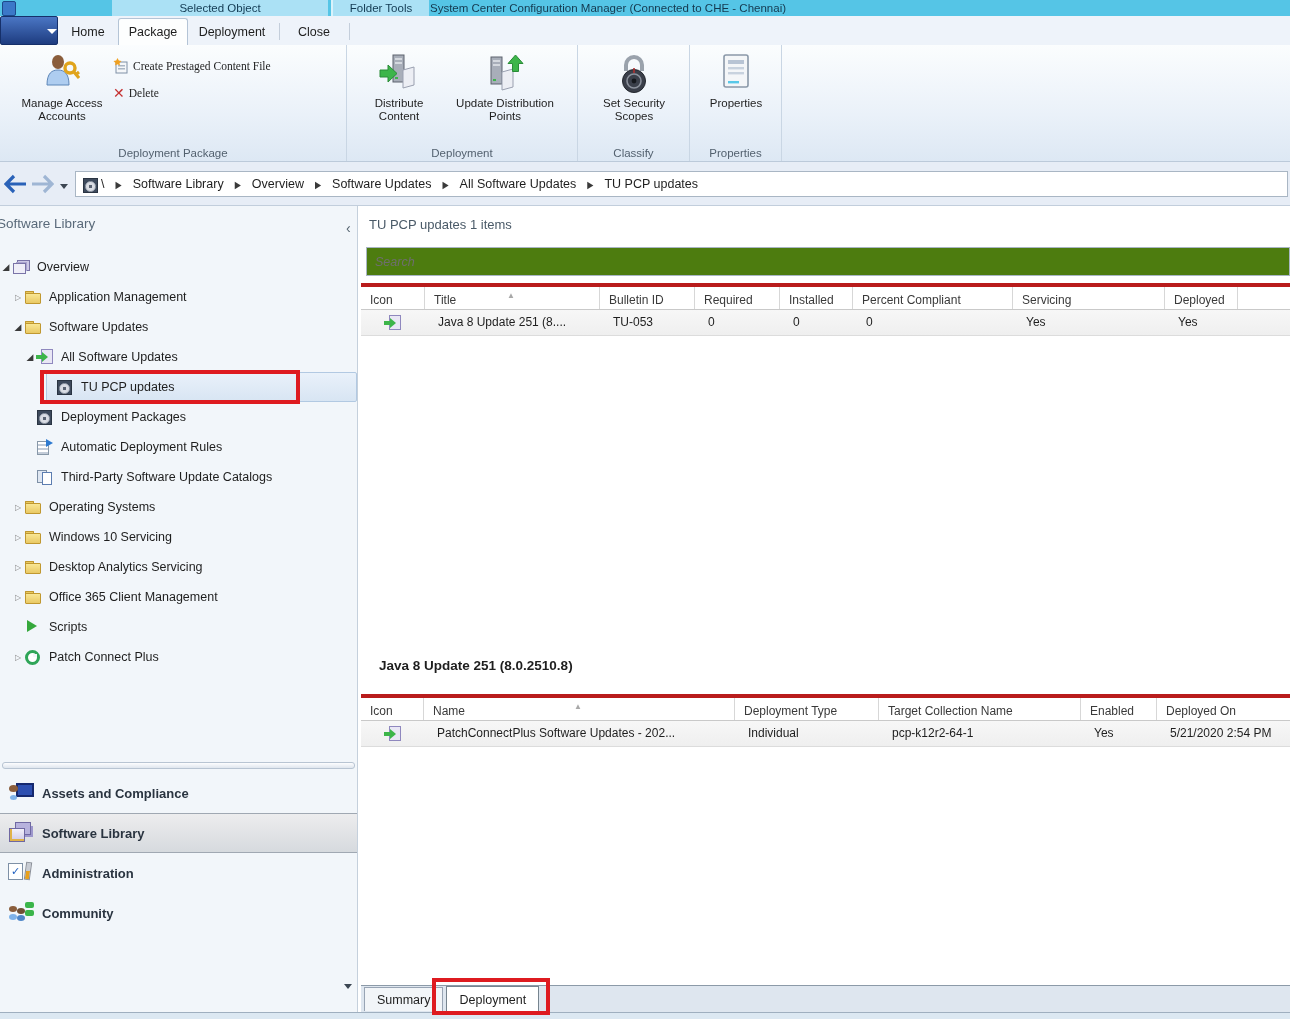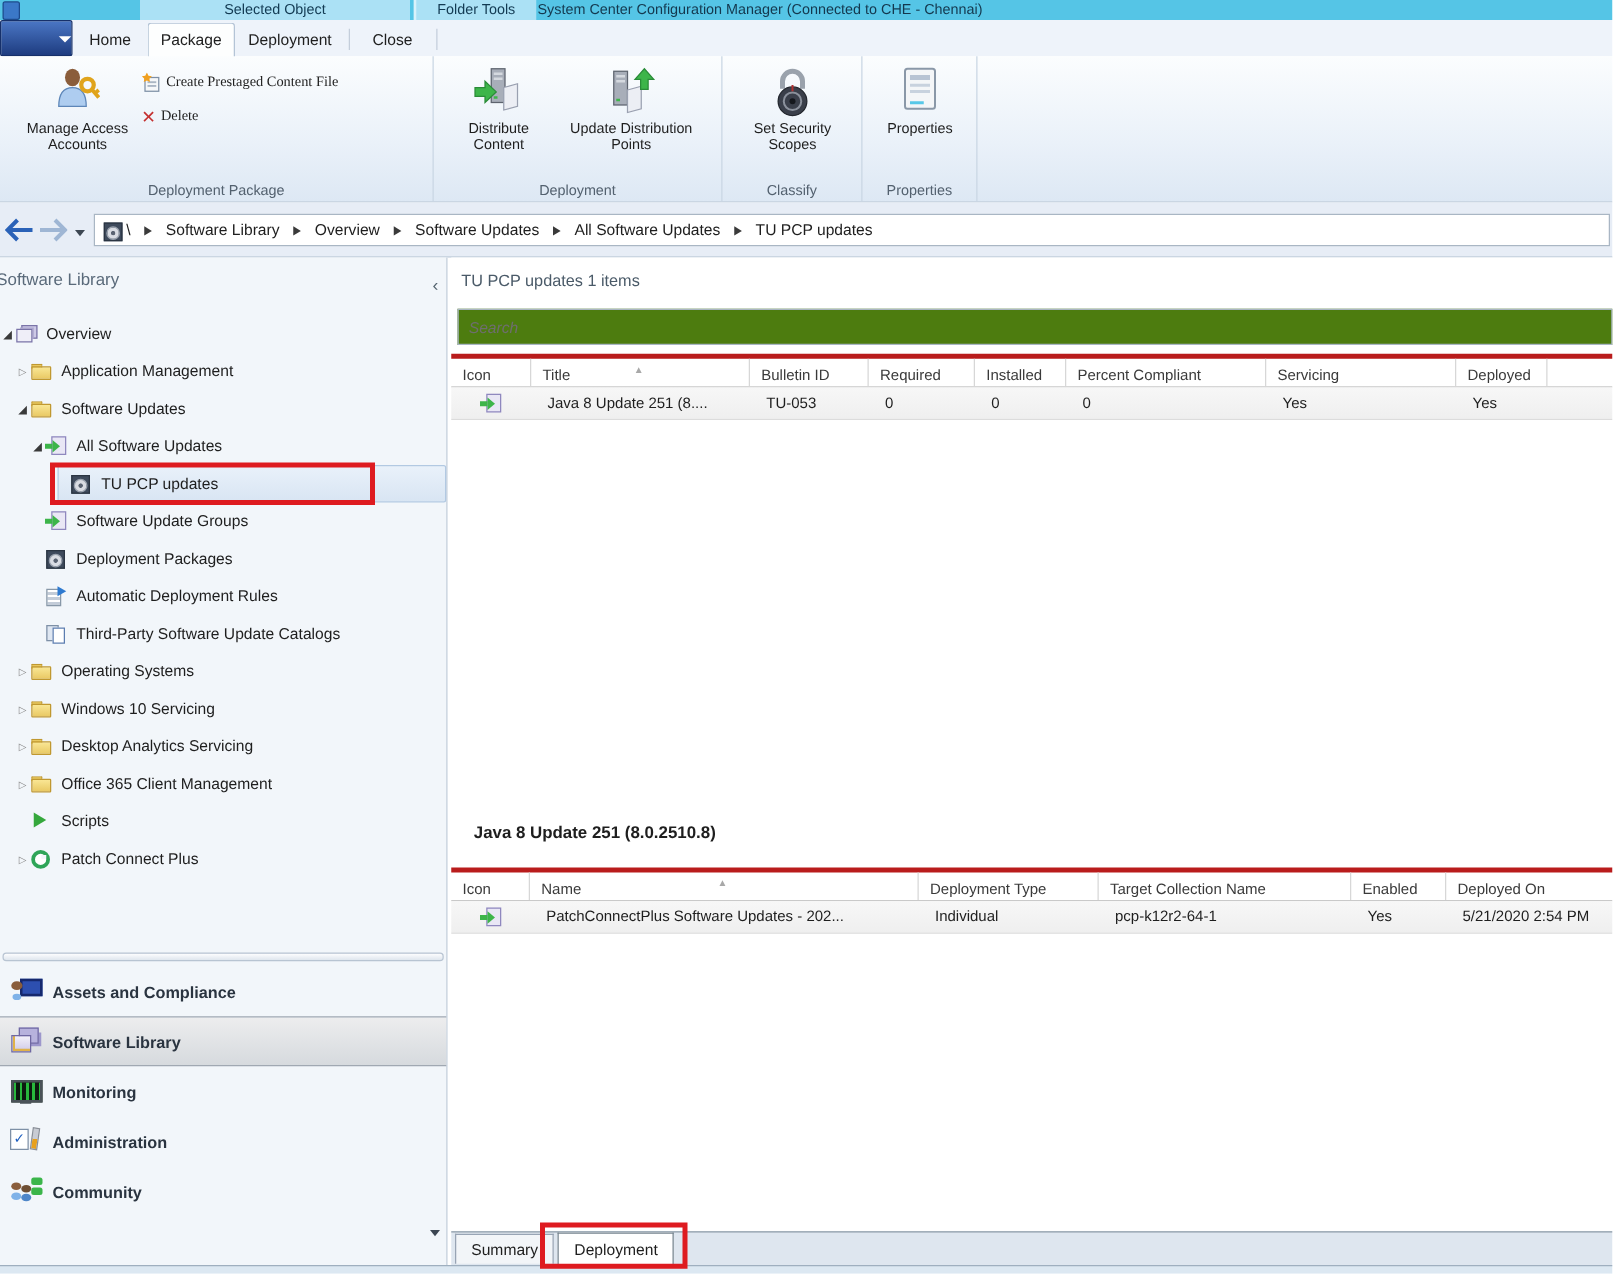--- a/index.html
+++ b/index.html
@@ -322,28 +322,20 @@
         </div>
         <div class="trow selected">
           <span class="ic ic-package">
               <i class="box"></i>
               <i class="disc"></i>
             </span>
           <span class="tl">TU PCP updates</span>
         </div>
         <div class="trow lvl2">
           <span class="exp"></span>
-          <span class="ic ic-swupdate">
-              <i class="box"></i>
-              <i class="garrow"></i>
-            </span>
-          <span class="tl">Software Update Groups</span>
-        </div>
-        <div class="trow lvl2">
-          <span class="exp"></span>
           <span class="ic ic-package">
               <i class="box"></i>
               <i class="disc"></i>
             </span>
           <span class="tl">Deployment Packages</span>
         </div>
         <div class="trow lvl2">
           <span class="exp"></span>
           <span class="ic ic-adr"></span>
           <span class="tl">Automatic Deployment Rules</span>
@@ -393,26 +385,20 @@
           <span class="nicon">
               <span class="nic nic-assets"></span>
             </span>
           <span class="nl">Assets and Compliance</span>
         </div>
         <div class="nrow selected">
           <span class="nicon">
               <span class="nic nic-library"></span>
             </span>
           <span class="nl">Software Library</span>
-        </div>
-        <div class="nrow">
-          <span class="nicon">
-              <span class="nic nic-monitoring"></span>
-            </span>
-          <span class="nl">Monitoring</span>
         </div>
         <div class="nrow">
           <span class="nicon">
               <span class="nic nic-admin"></span>
             </span>
           <span class="nl">Administration</span>
         </div>
         <div class="nrow">
           <span class="nicon">
               <span class="nic nic-community"></span>

